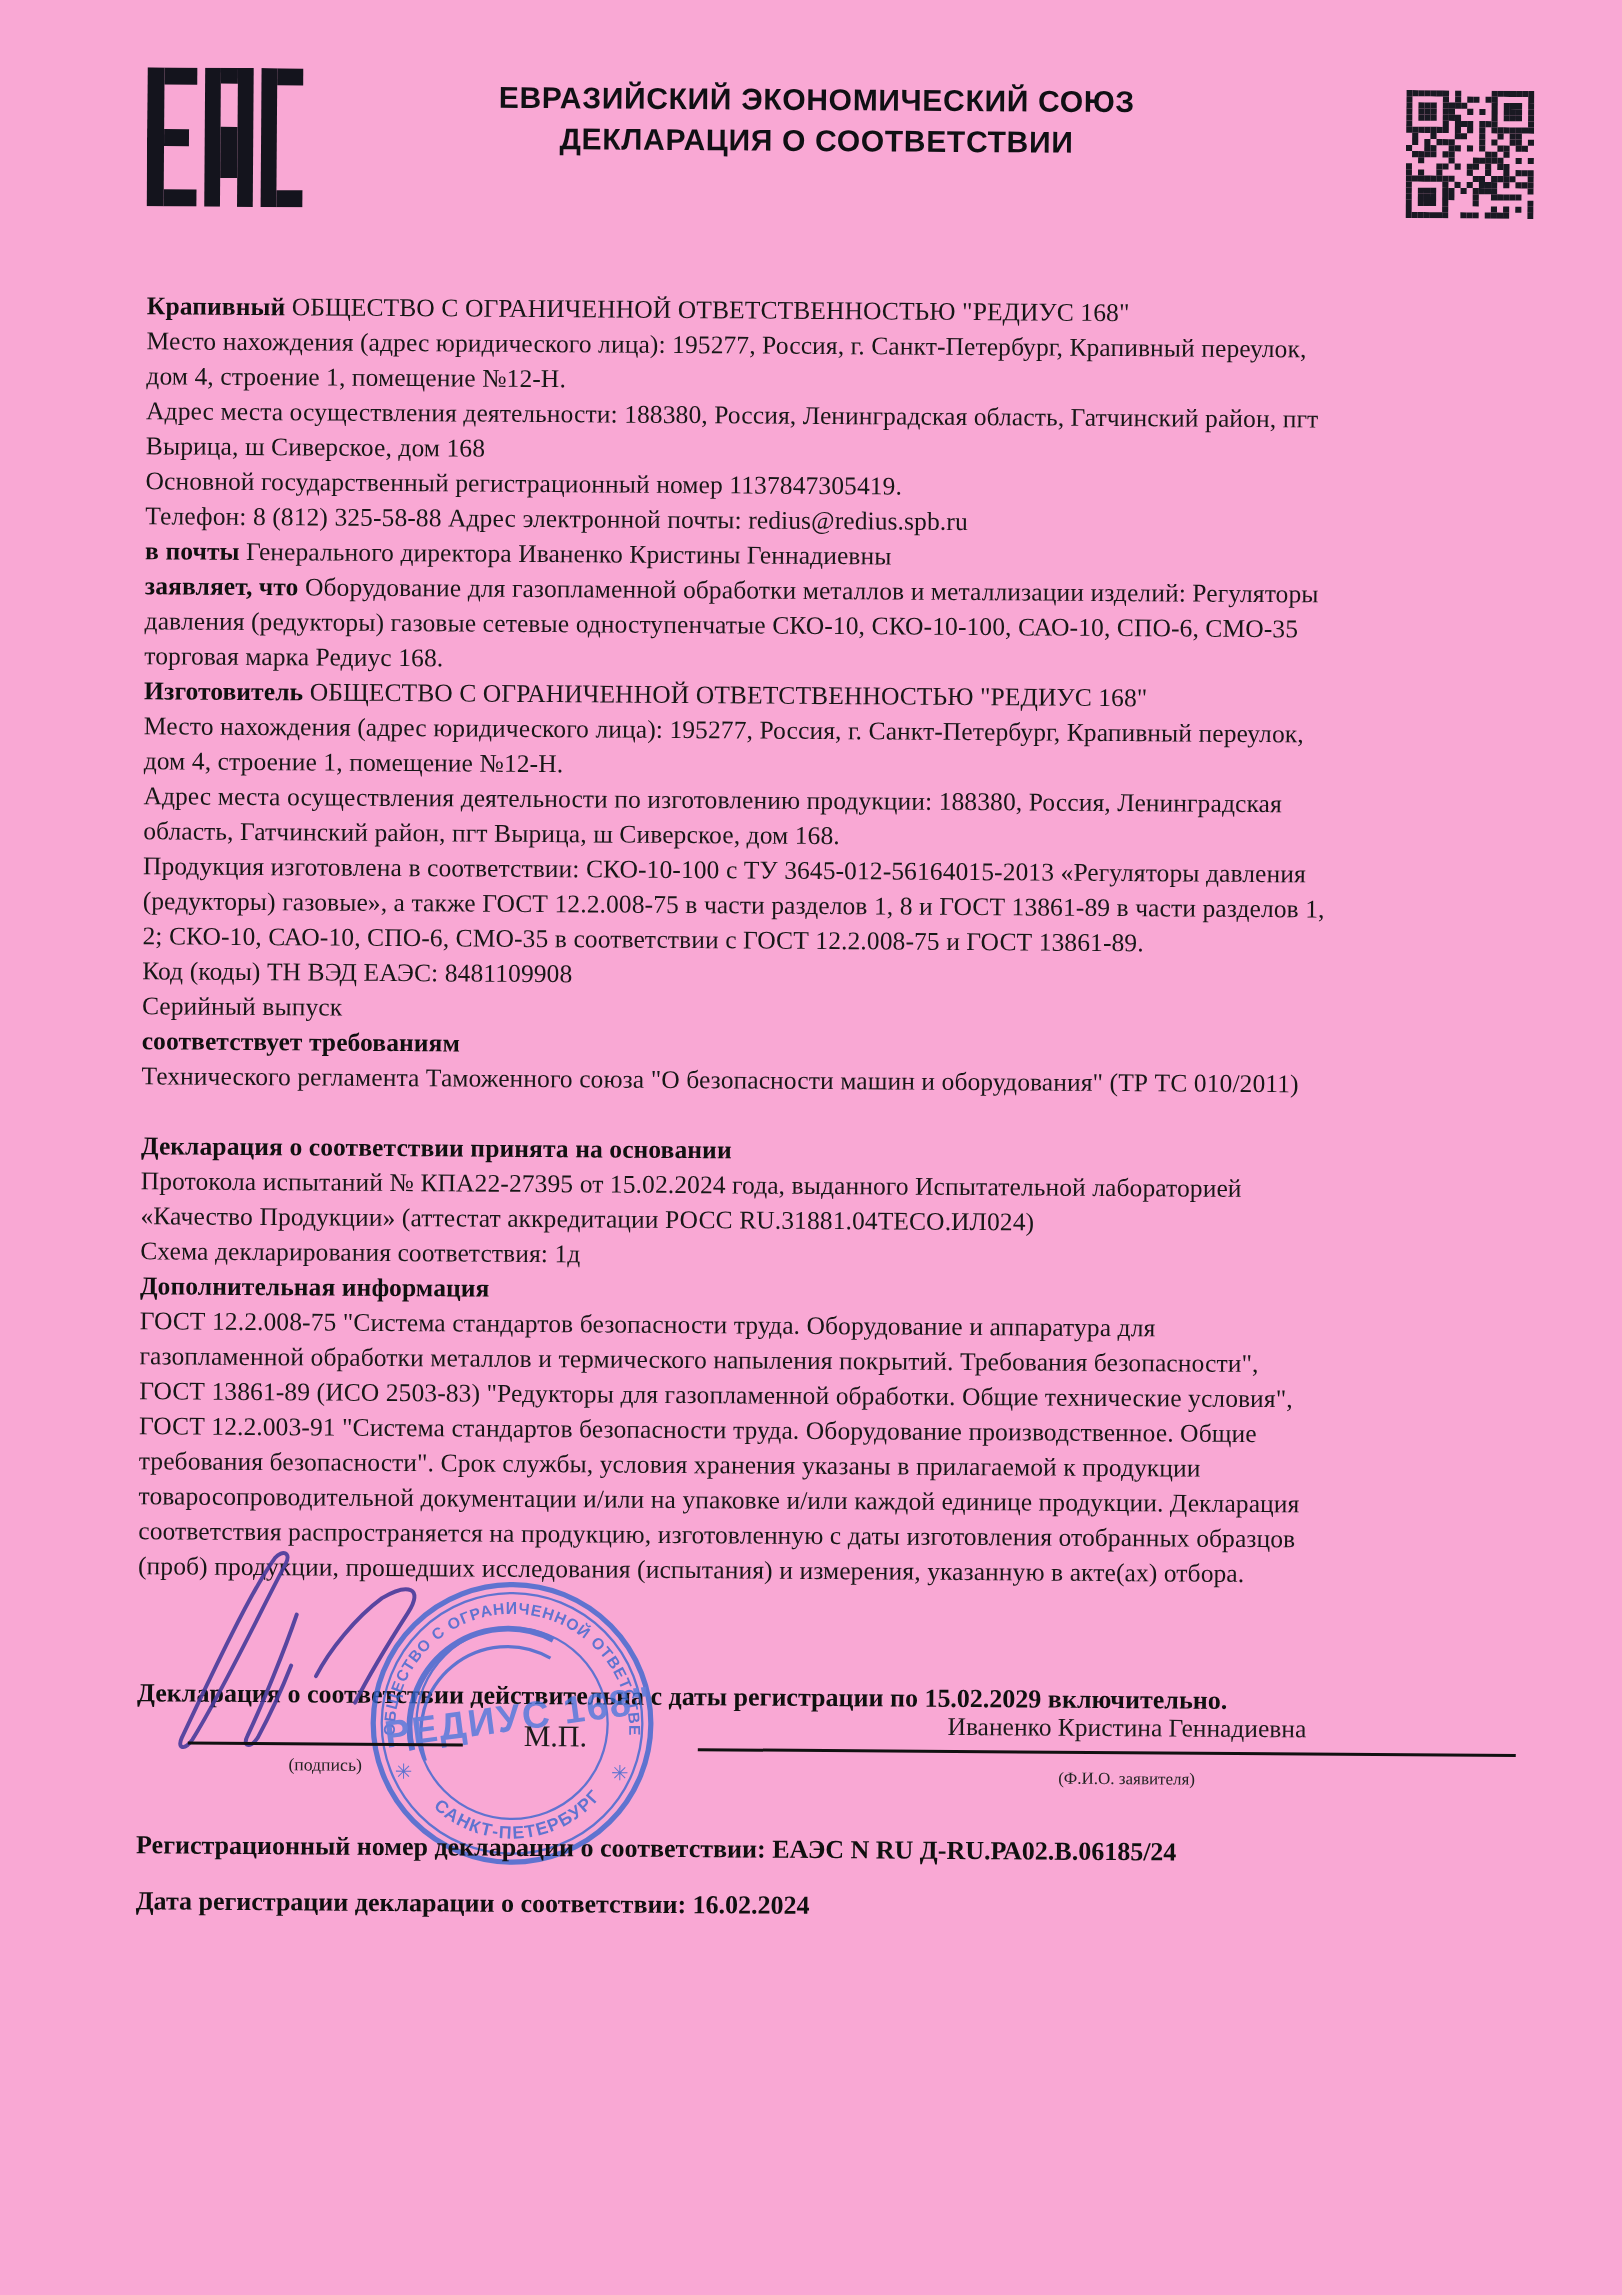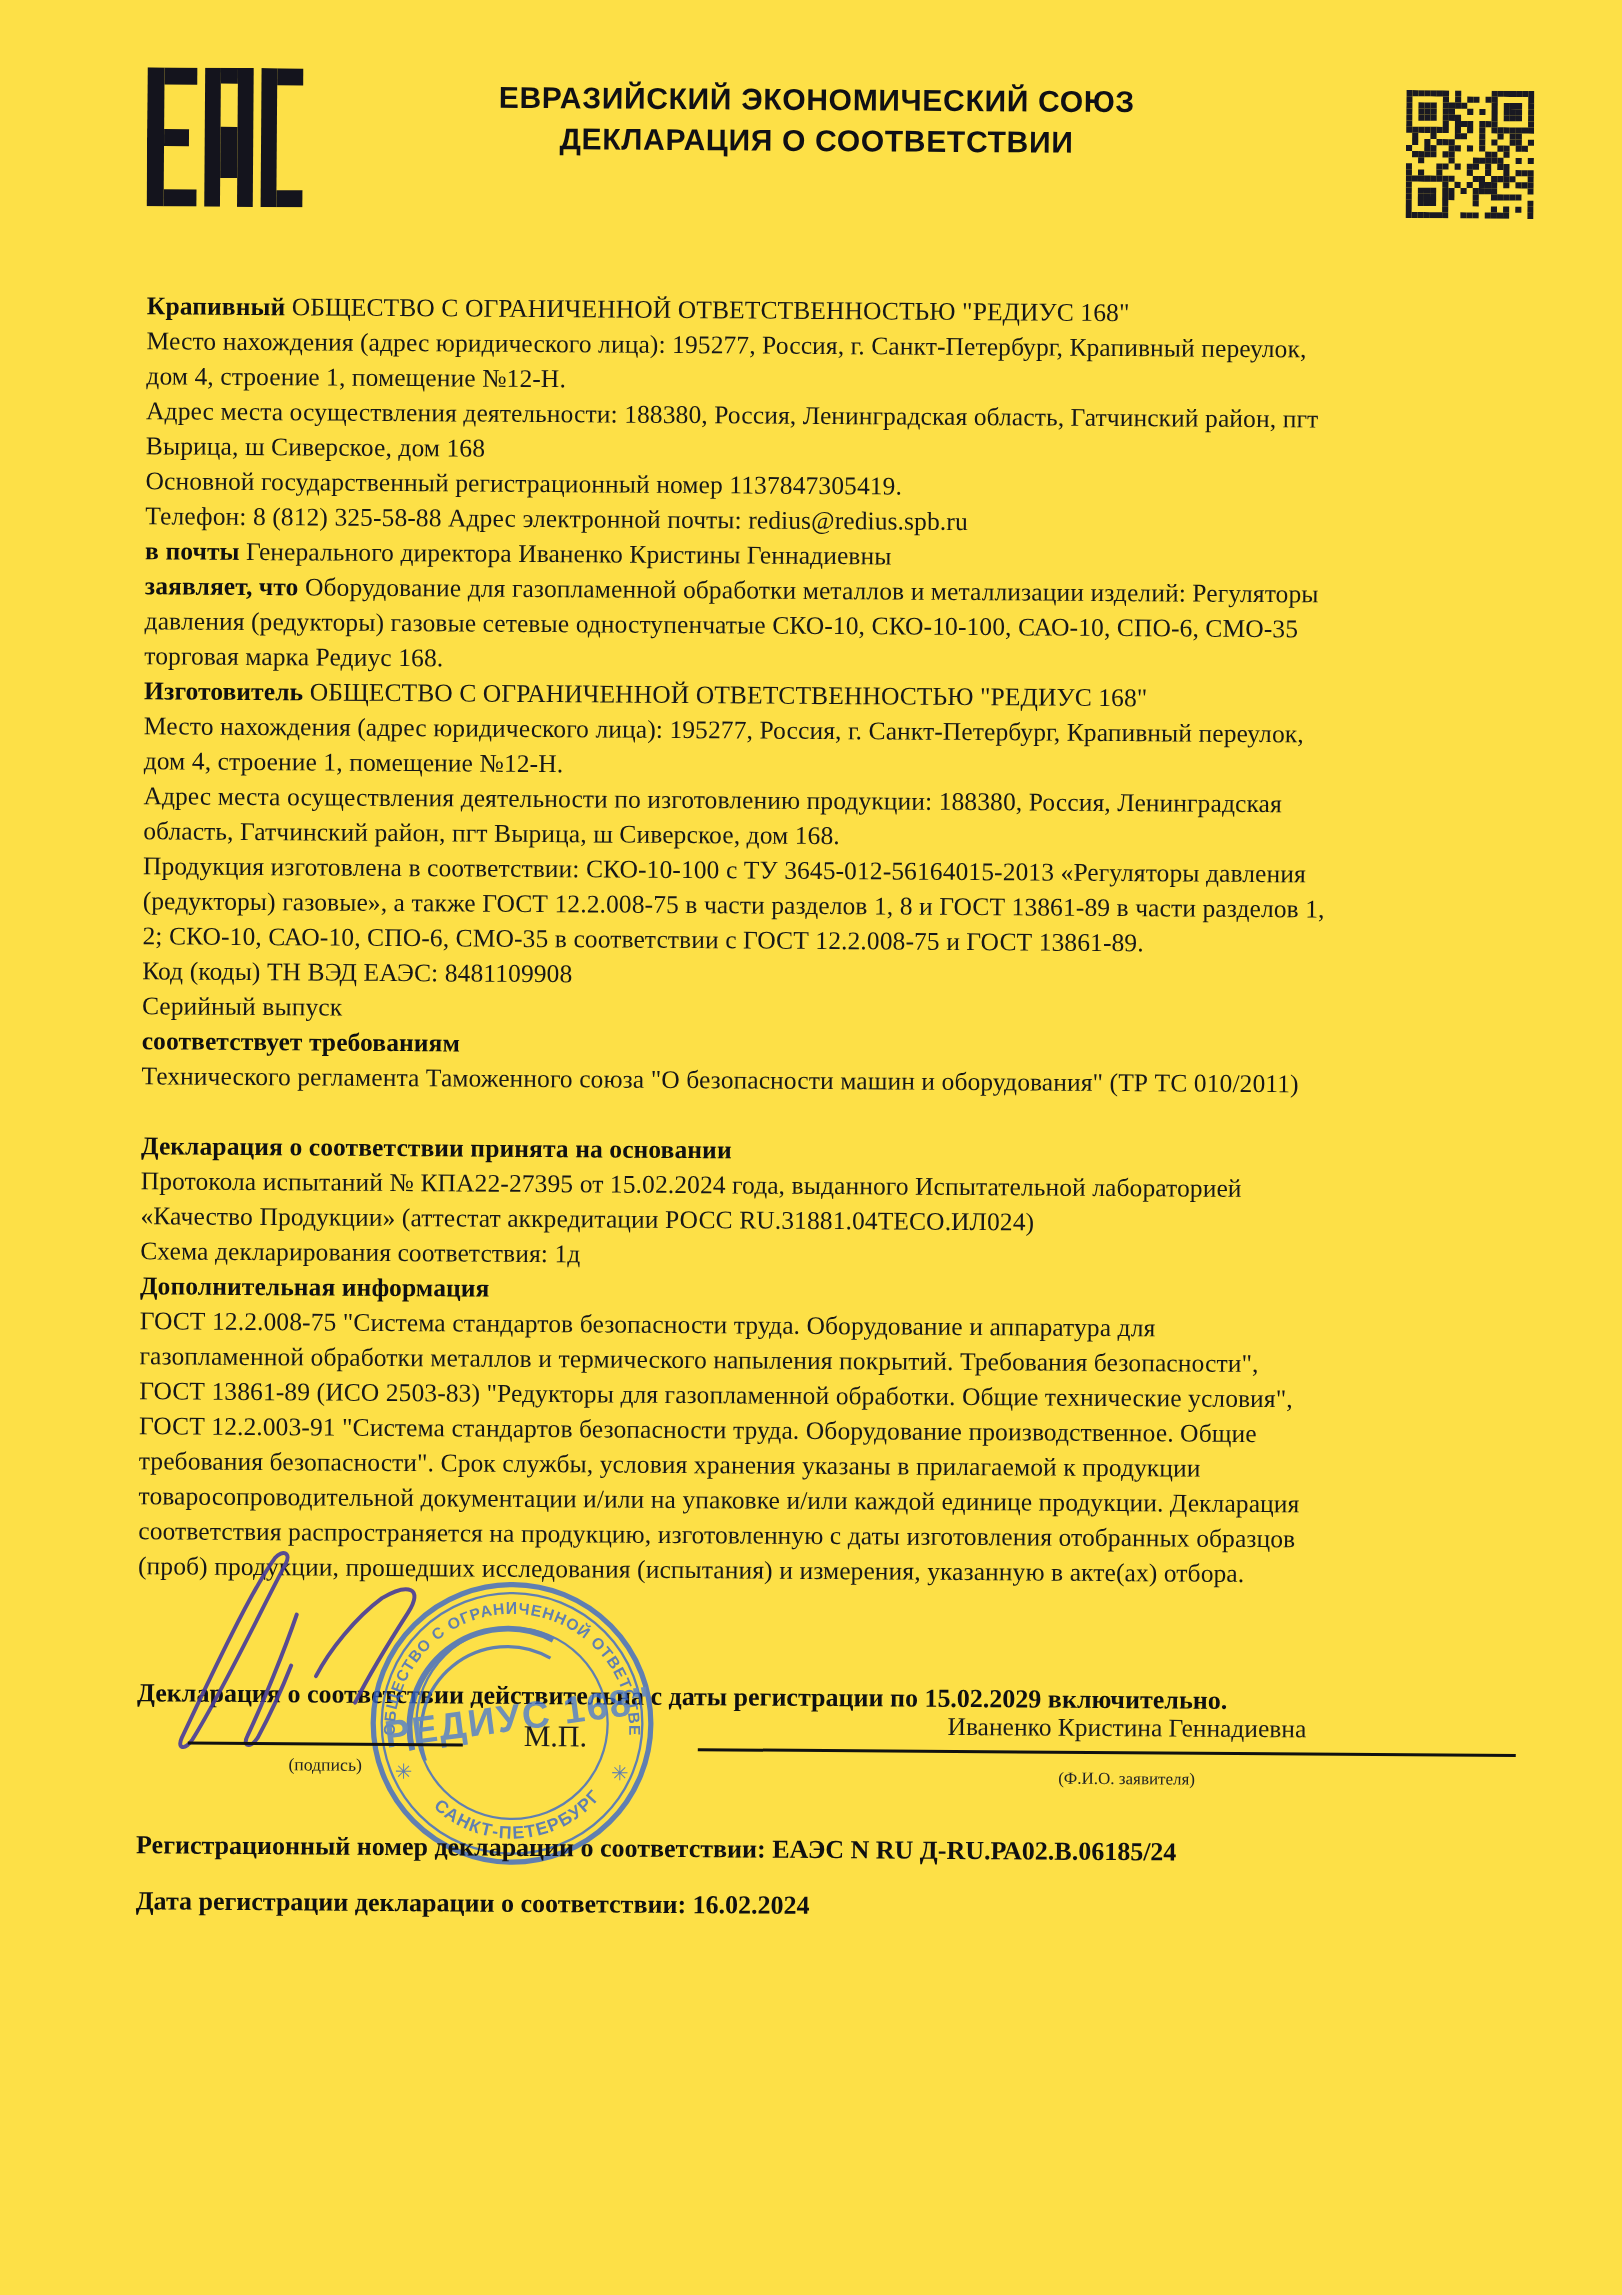--- a/index.html
+++ b/index.html
@@ -1,17 +1,17 @@
 <!DOCTYPE html>
 <html lang="ru" style="font-size:10.5px"><head>
 <meta charset="utf-8">
 <title>Declaration scan</title>
 <style>
   html,body{margin:0;padding:0;background:#e8e8e8;}
-  .sheet{position:relative;width:1623px;height:2295px;background:#fde047;overflow:hidden;
+  .sheet{position:relative;width:1623px;height:2295px;background:#f9a8d4;overflow:hidden;
          font-family:"Liberation Serif",serif;color:#161616;}
   .rot{position:absolute;left:0;top:0;width:1623px;height:2295px;
        transform:rotate(0.4deg);transform-origin:249px 0px;}
   .abs{position:absolute;}
 
   
   .title-block{left:366px;top:75px;width:903px;text-align:center;
                font-family:"Liberation Sans",sans-serif;font-weight:bold;
                font-size:30px;line-height:41px;color:#101014;letter-spacing:0.7px;}
   .eac-svg{left:148px;top:68px;}

